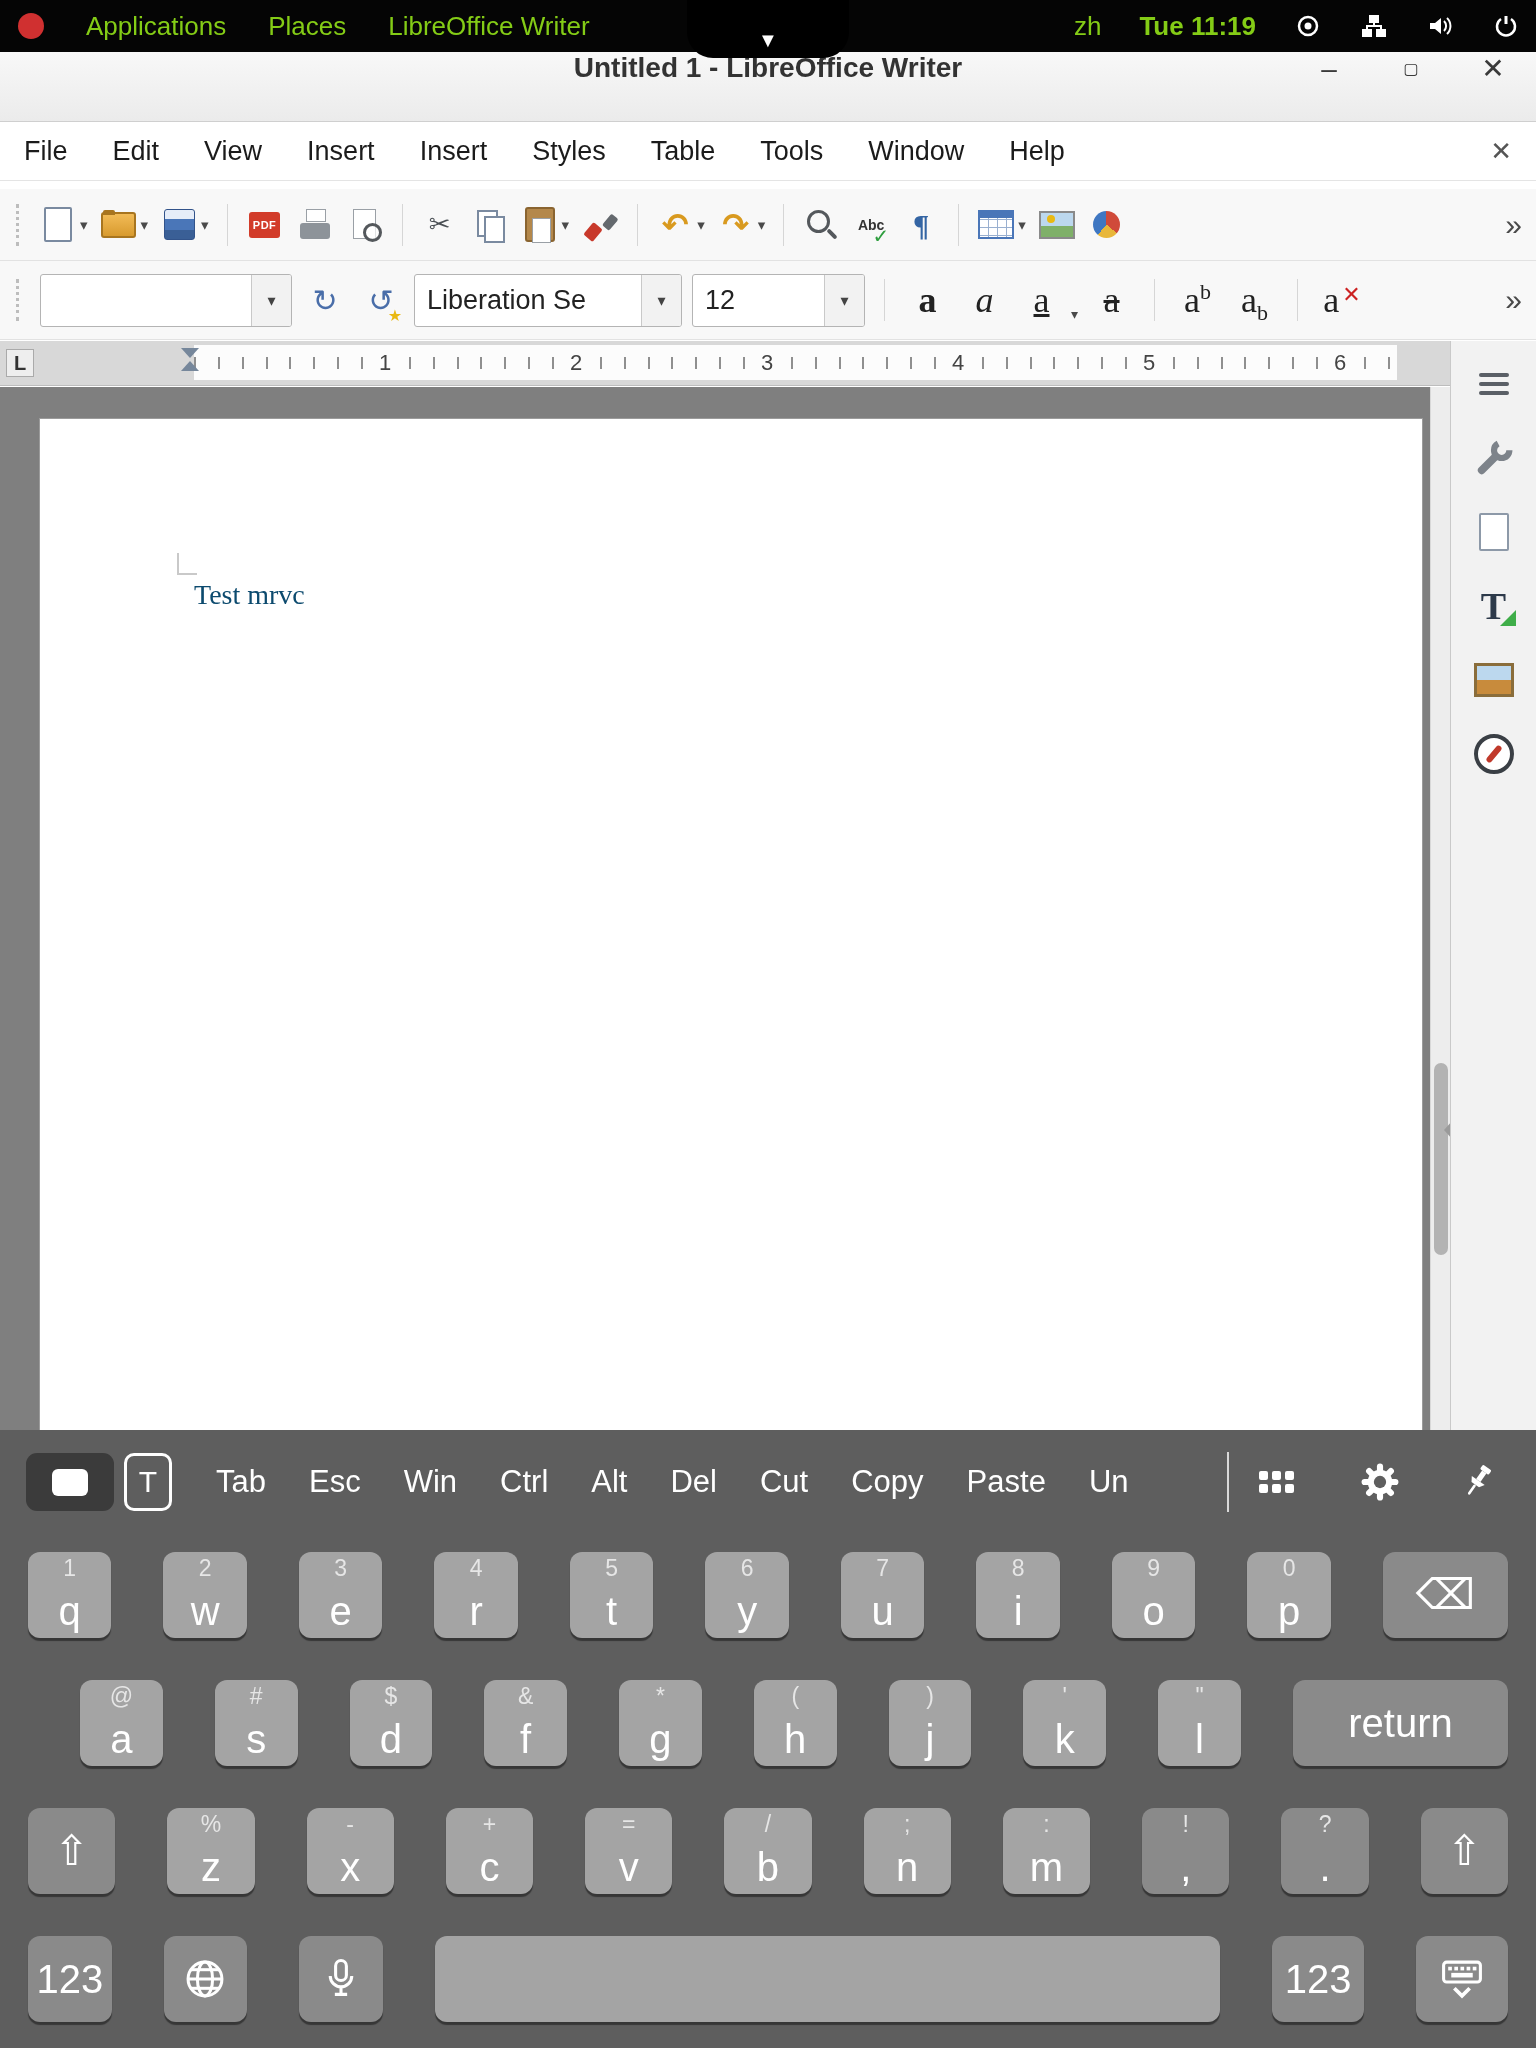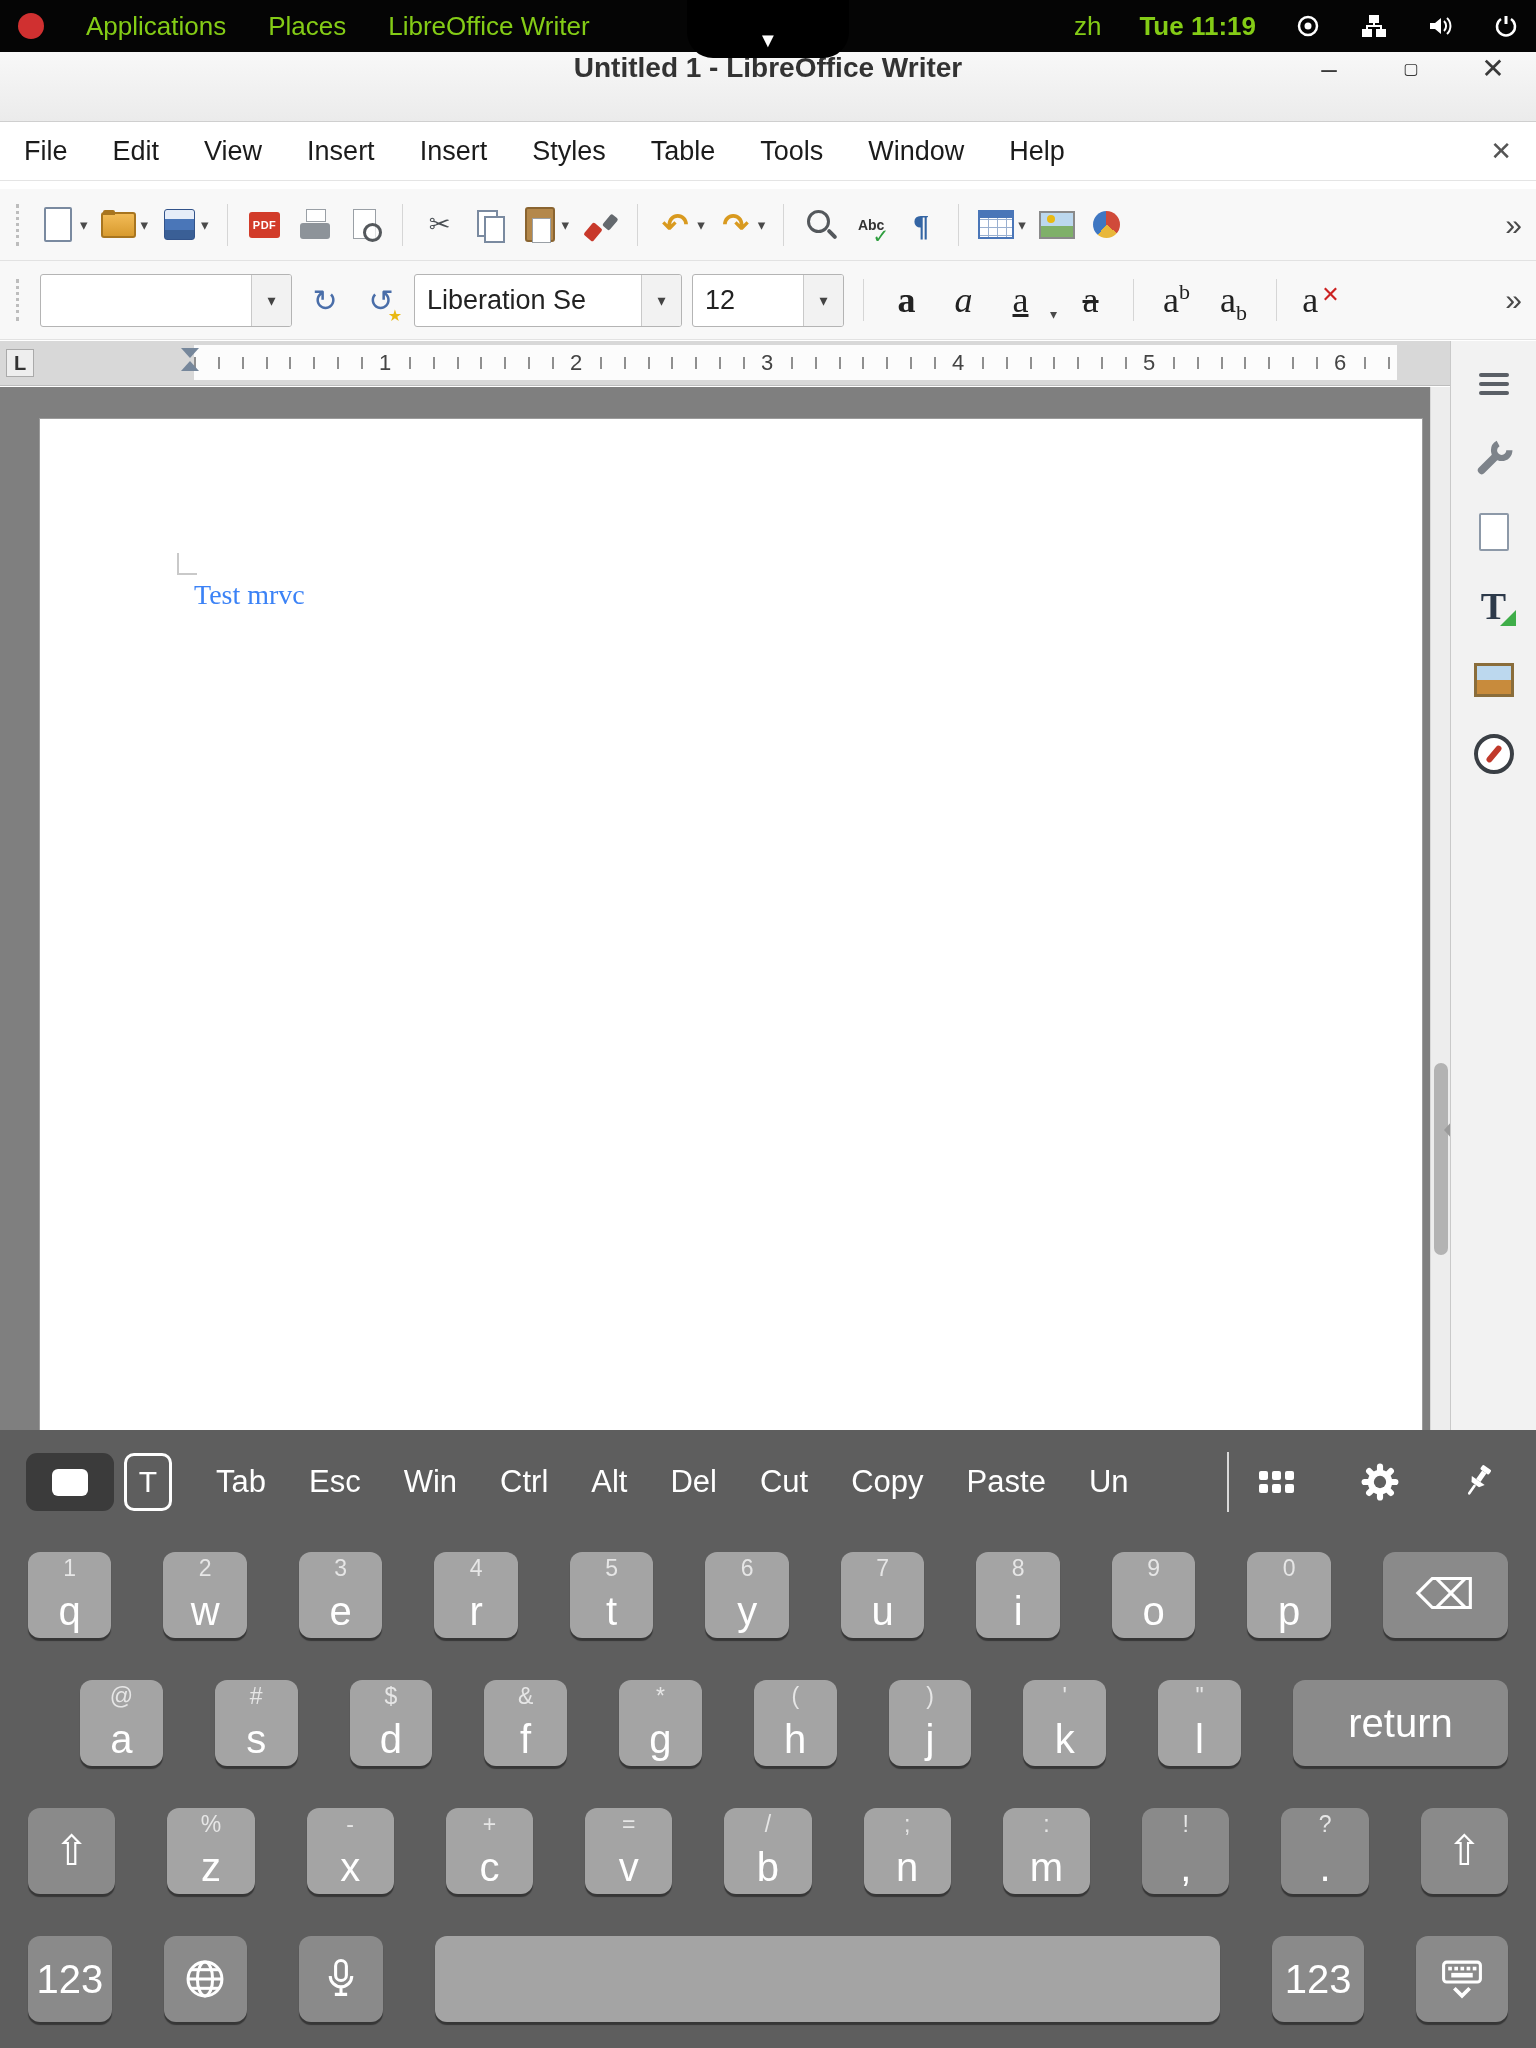--- a/index.html
+++ b/index.html
@@ -85,21 +85,21 @@
   .i-insert-image::after { content:""; position:absolute; top:9px; left:9px; width:8px; height:8px; border-radius:50%; background:#e9b913; }
   .i-insert-chart::before { content:""; width:27px; height:27px; border-radius:50%;
     background:conic-gradient(#d04a3a 0 130deg,#e8b73a 130deg 220deg,#3f77c2 220deg); }
 
   
   .combo { height:53px; background:#fff; border:1px solid #b4b4b4; border-radius:3px; display:flex; align-items:stretch; overflow:hidden; }
   .combo .val { padding:0 12px; font-size:27px; color:#222; display:flex; align-items:center; flex:1; white-space:nowrap; overflow:hidden; }
   .combo .arrow { width:40px; border-left:1px solid #c9c9c9; background:#f2f2f2; display:flex; align-items:center; justify-content:center; font-size:16px; color:#444; }
   .c-style { width:252px; }
   .c-font { width:268px; }
-  .c-size { width:152px; }
+  .c-size { width:173px; }
   .style-btn { width:46px; height:50px; display:flex; align-items:center; justify-content:center; font-size:30px; }
   .style-update { color:#4a6ea9; }
   .style-new { color:#4a6ea9; position:relative; }
   .style-new::after { content:"★"; position:absolute; bottom:0; right:2px; font-size:16px; color:#e9b913; }
   .fmt { min-width:47px; height:53px; display:flex; align-items:flex-end; justify-content:center; padding-bottom:6px;
     font-family:"Liberation Serif",serif; font-size:36px; color:#222; border-radius:3px; background:transparent; border:none; }
   .fmt-bold span { font-weight:bold; }
   .fmt-italic span { font-style:italic; }
   .fmt-underline span { text-decoration:underline; }
   .fmt-strike span { text-decoration:line-through; }
@@ -117,21 +117,21 @@
   .tabsel { position:absolute; left:6px; top:8px; width:28px; height:28px; border:1px solid #aaa; background:#eee;
     font-size:20px; font-weight:bold; color:#333; display:flex; align-items:center; justify-content:center; }
   .indent-marker { position:absolute; left:181px; top:7px; }
   .indent-marker .tri-down { width:0; height:0; border-left:9px solid transparent; border-right:9px solid transparent; border-top:10px solid #76879b; }
   .indent-marker .tri-up { width:0; height:0; border-left:9px solid transparent; border-right:9px solid transparent; border-bottom:10px solid #76879b; margin-top:3px; }
 
   
   .docarea { position:absolute; left:0; top:387px; width:1430px; height:1043px; background:#7f7f7f; overflow:hidden; }
   .page { position:absolute; left:39px; top:31px; width:1384px; height:1200px; background:#fff; border:1px solid #9b9b9b; }
   .text-corner { position:absolute; left:137px; top:134px; width:20px; height:22px; border-left:2px solid #c9c9c9; border-bottom:2px solid #c9c9c9; }
-  .doc-text { position:absolute; left:154px; top:160px; font-family:"Liberation Serif","DejaVu Serif",serif; font-size:28px; color:#3b82f6; }
+  .doc-text { position:absolute; left:154px; top:160px; font-family:"Liberation Serif","DejaVu Serif",serif; font-size:28px; color:#0c4a6e; }
 
   .vscroll { position:absolute; left:1430px; top:387px; width:20px; height:1043px; background:#ededed; border-left:1px solid #d8d8d8; }
   .vthumb { position:absolute; left:3px; width:14px; top:676px; height:192px; background:#b3b3b3; border-radius:7px; }
   .collapse-arrow { position:absolute; left:1444px; top:1120px; width:0; height:0;
     border-top:10px solid transparent; border-bottom:10px solid transparent; border-right:9px solid #9a9a9a; }
 
   
   .side { position:absolute; left:1450px; top:341px; width:86px; height:1089px; background:#f2f2f2; border-left:1px solid #c9c9c9; }
   .side-item { width:58px; height:58px; margin:14px auto 16px; display:flex; align-items:center; justify-content:center; border-radius:4px; }
   .si { width:40px; height:40px; position:relative; display:flex; align-items:center; justify-content:center; }

